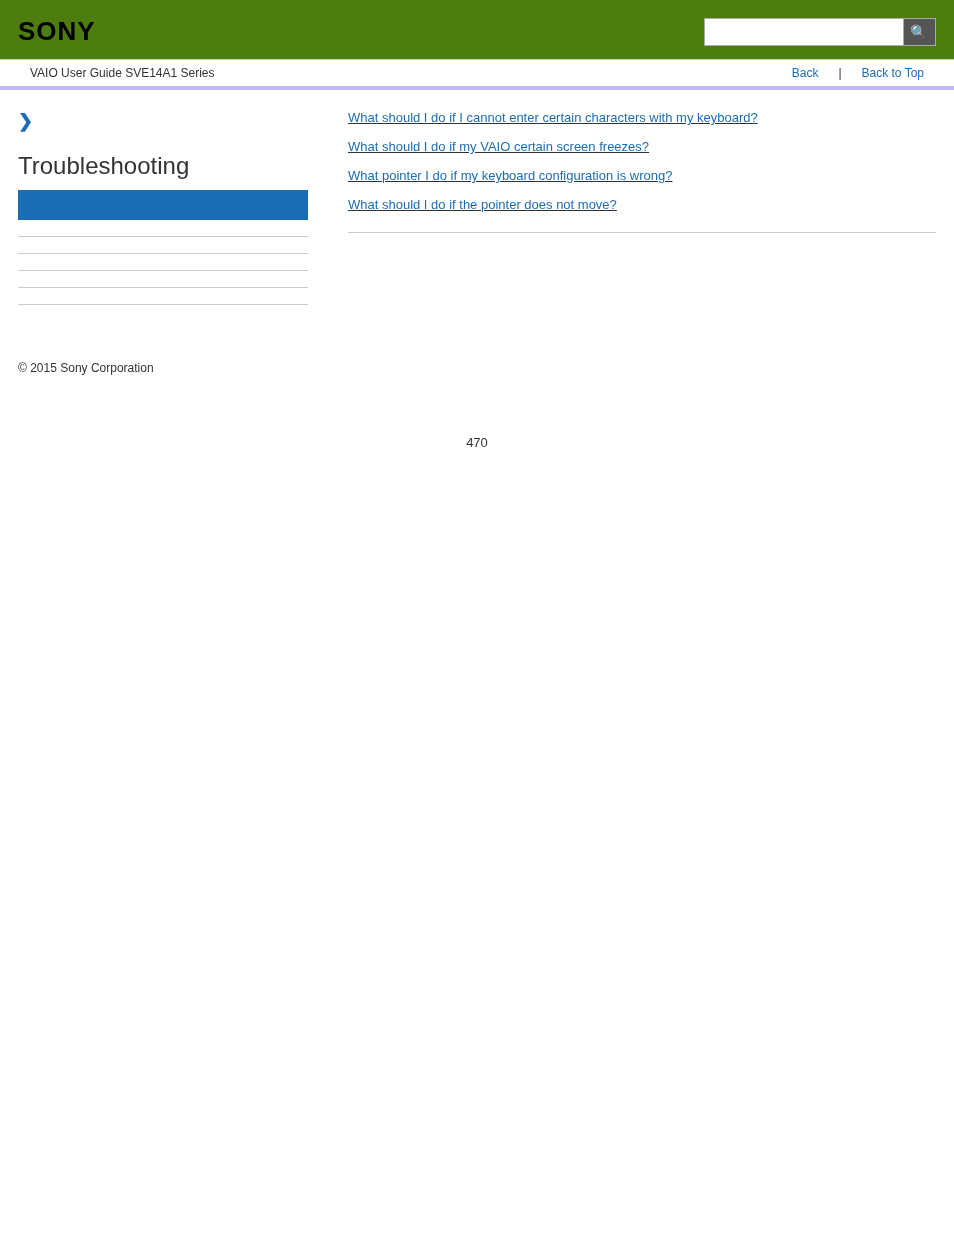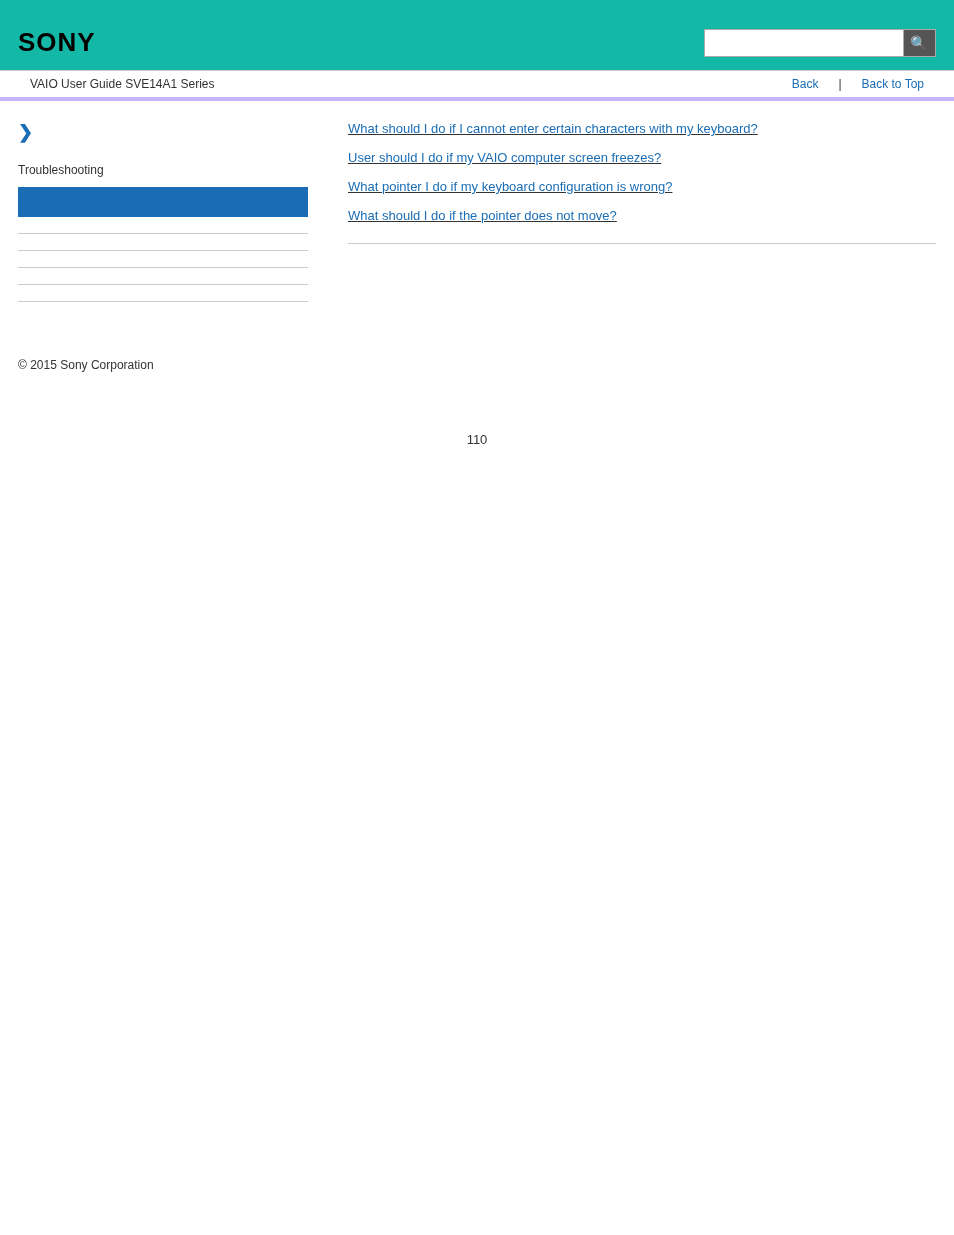--- a/index.html
+++ b/index.html
@@ -15,22 +15,22 @@
       background: #fff;
       width: 954px;
       min-height: 1235px;
     }
 
     
     .header {
       display: flex;
       align-items: center;
       justify-content: space-between;
-      padding: 27px 18px 12px 18px;
-      background: #14b8a6;
+      padding: 16px 18px 12px 18px;
+      background: #4d7c0f;
       border-bottom: 1px solid #ccc;
     }
 
     .sony-logo {
       font-size: 26px;
       font-weight: 900;
       color: #000;
       letter-spacing: 1px;
       font-family: 'Arial Black', Arial, sans-serif;
     }
@@ -108,21 +108,21 @@
 
     .chevron-icon {
       color: #1a6db5;
       font-size: 18px;
       font-weight: bold;
       margin-bottom: 20px;
       display: block;
     }
 
     .sidebar-title {
-      font-size: 12px;
+      font-size: 24px;
       font-weight: normal;
       color: #333;
       margin-bottom: 10px;
     }
 
     .sidebar-active-item {
       background: #1a6db5;
       height: 30px;
       width: 100%;
       margin-bottom: 0;
@@ -216,26 +216,26 @@
       <hr class="sidebar-divider">
       <hr class="sidebar-divider">
       <hr class="sidebar-divider">
       <hr class="sidebar-divider">
     </div>
   </div>
 
   <div class="content-area">
     <div class="content-links">
       <a class="content-link">What should I do if I cannot enter certain characters with my keyboard?</a>
-      <a class="content-link">User should I do if my VAIO computer screen freezes?</a>
+      <a class="content-link">What should I do if my VAIO certain screen freezes?</a>
       <a class="content-link">What pointer I do if my keyboard configuration is wrong?</a>
       <a class="content-link">What should I do if the pointer does not move?</a>
     </div>
     <hr class="content-divider">
   </div>
 
 </div>
 
 <div class="footer">
   <span>© 2015 Sony Corporation</span>
 </div>
 
-<div class="page-number">110</div>
+<div class="page-number">470</div>
 
 </body></html>

